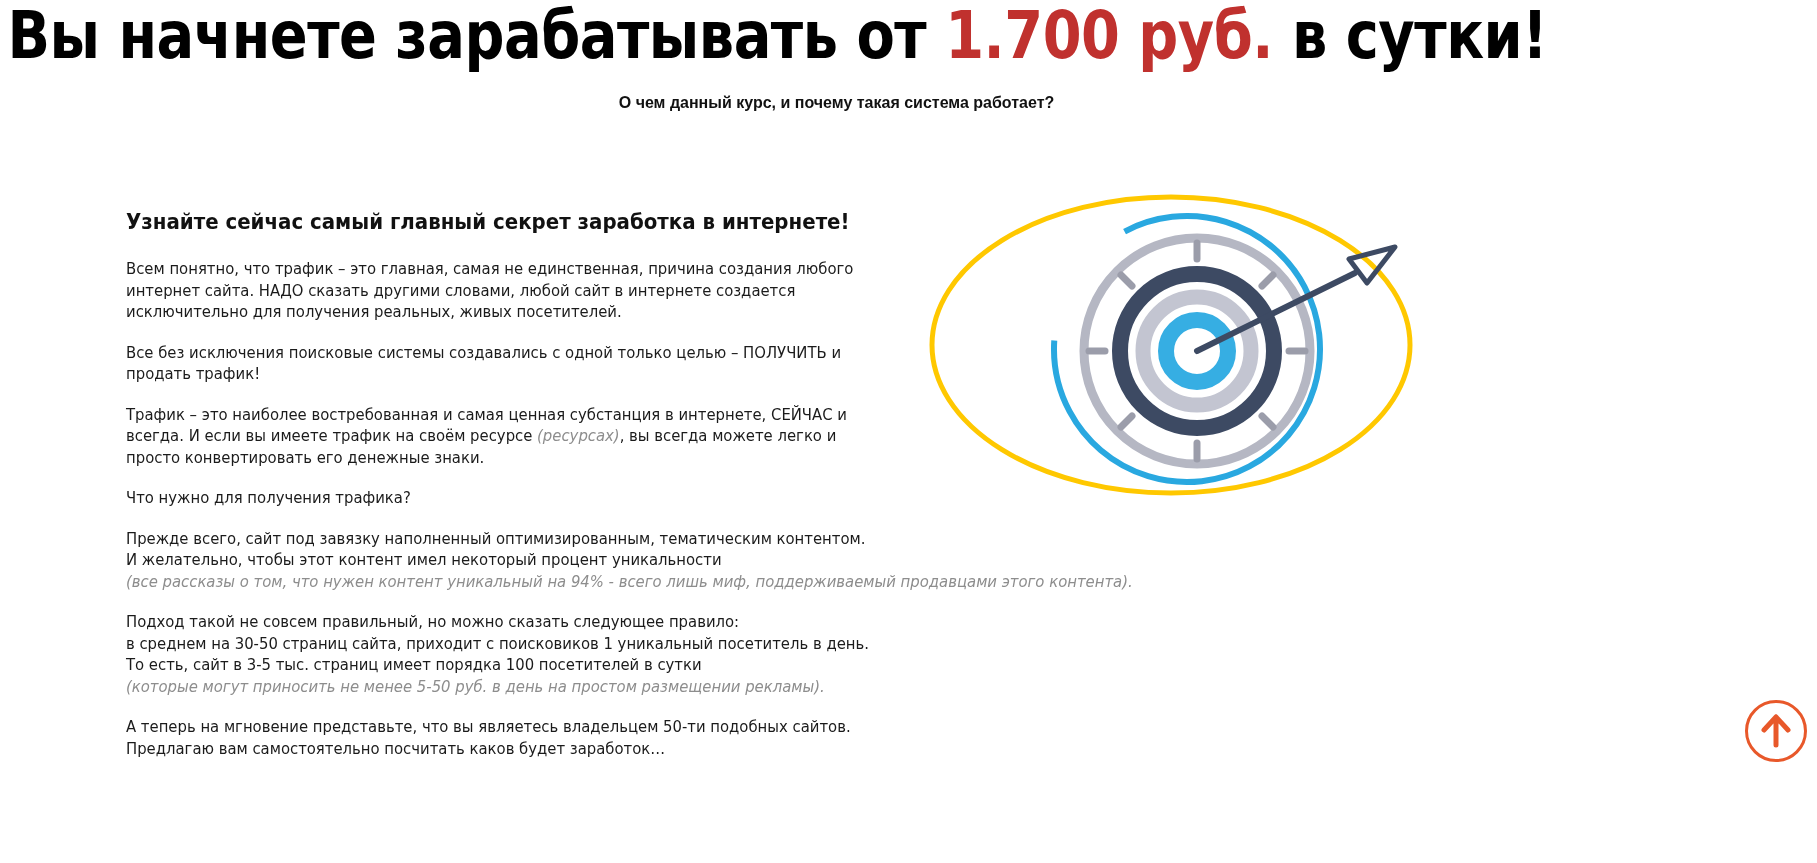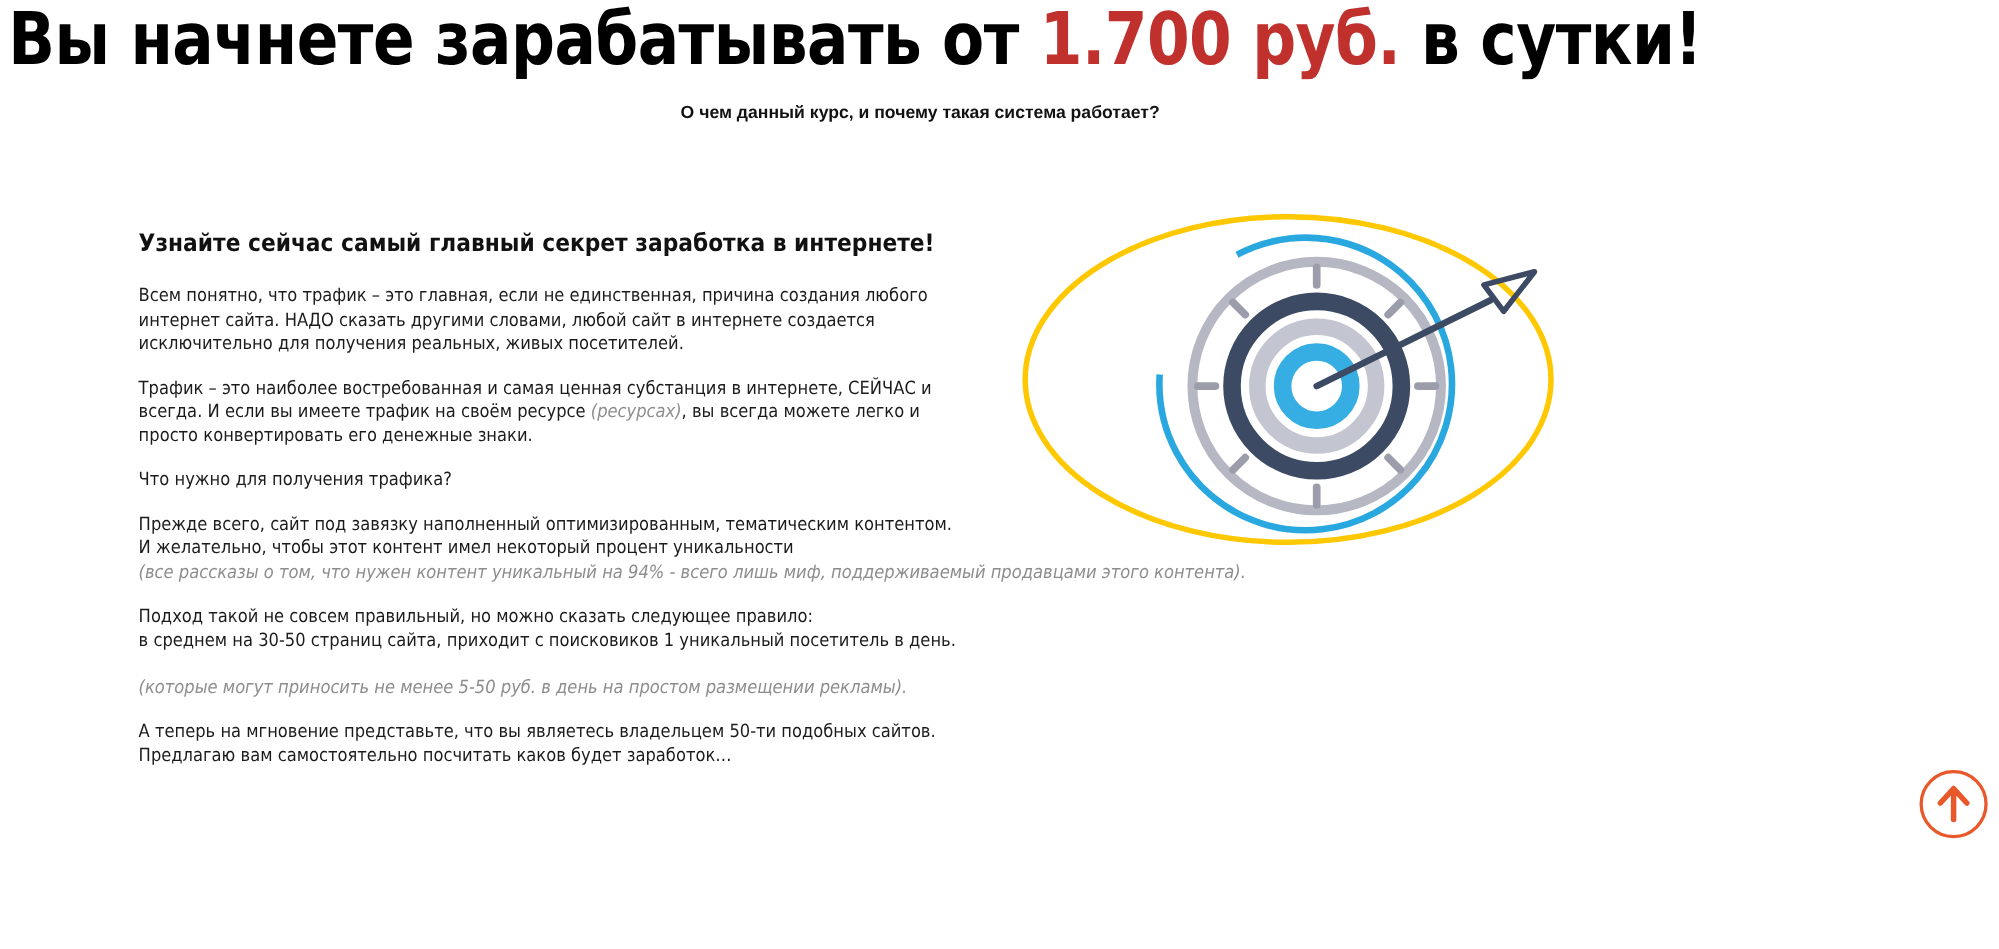--- a/index.html
+++ b/index.html
@@ -142,46 +142,50 @@
 
   <div class="subtitle">О чем данный курс, и почему такая система работает?</div>
 
   <div class="content">
 
     <div class="col-text">
 
       <div class="sec-heading">Узнайте сейчас самый главный секрет заработка в интернете!</div>
 
       <div class="para">
-        <span>Всем понятно, что трафик – это главная, если не единственная, причина создания любого</span><br>
+        <span>Всем понятно, что трафик – это главная, самая не единственная, причина создания любого</span><br>
         <span>интернет сайта. НАДО сказать другими словами, любой сайт в интернете создается</span><br>
         <span>исключительно для получения реальных, живых посетителей.</span>
       </div>
 
+      <div class="para">
+        <span>Все без исключения поисковые системы создавались с одной только целью – ПОЛУЧИТЬ и</span><br>
+        <span>продать трафик!</span>
+      </div>
 
       <div class="para">
         <span>Трафик – это наиболее востребованная и самая ценная субстанция в интернете, СЕЙЧАС и</span><br>
         <span id="p3-line2"><span>всегда. И если вы имеете трафик на своём ресурсе </span><span class="muted-ital">(ресурсах)</span><span>, вы всегда можете легко и</span></span><br>
         <span>просто конвертировать его денежные знаки.</span>
       </div>
 
       <div class="para">
         <span>Что нужно для получения трафика?</span>
       </div>
 
       <div class="para">
         <span>Прежде всего, сайт под завязку наполненный оптимизированным, тематическим контентом.</span><br>
         <span>И желательно, чтобы этот контент имел некоторый процент уникальности</span><br>
         <span class="ital-note wide">(все рассказы о том, что нужен контент уникальный на 94% - всего лишь миф, поддерживаемый продавцами этого контента).</span>
       </div>
 
       <div class="para">
         <span>Подход такой не совсем правильный, но можно сказать следующее правило:</span><br>
         <span>в среднем на 30-50 страниц сайта, приходит с поисковиков 1 уникальный посетитель в день.</span><br>
-        <br>
+        <span>То есть, сайт в 3-5 тыс. страниц имеет порядка 100 посетителей в сутки</span><br>
         <span class="ital-note wide">(которые могут приносить не менее 5-50 руб. в день на простом размещении рекламы).</span>
       </div>
 
       <div class="para">
         <span>А теперь на мгновение представьте, что вы являетесь владельцем 50-ти подобных сайтов.</span><br>
         <span>Предлагаю вам самостоятельно посчитать каков будет заработок…</span>
       </div>
 
     </div>
 

